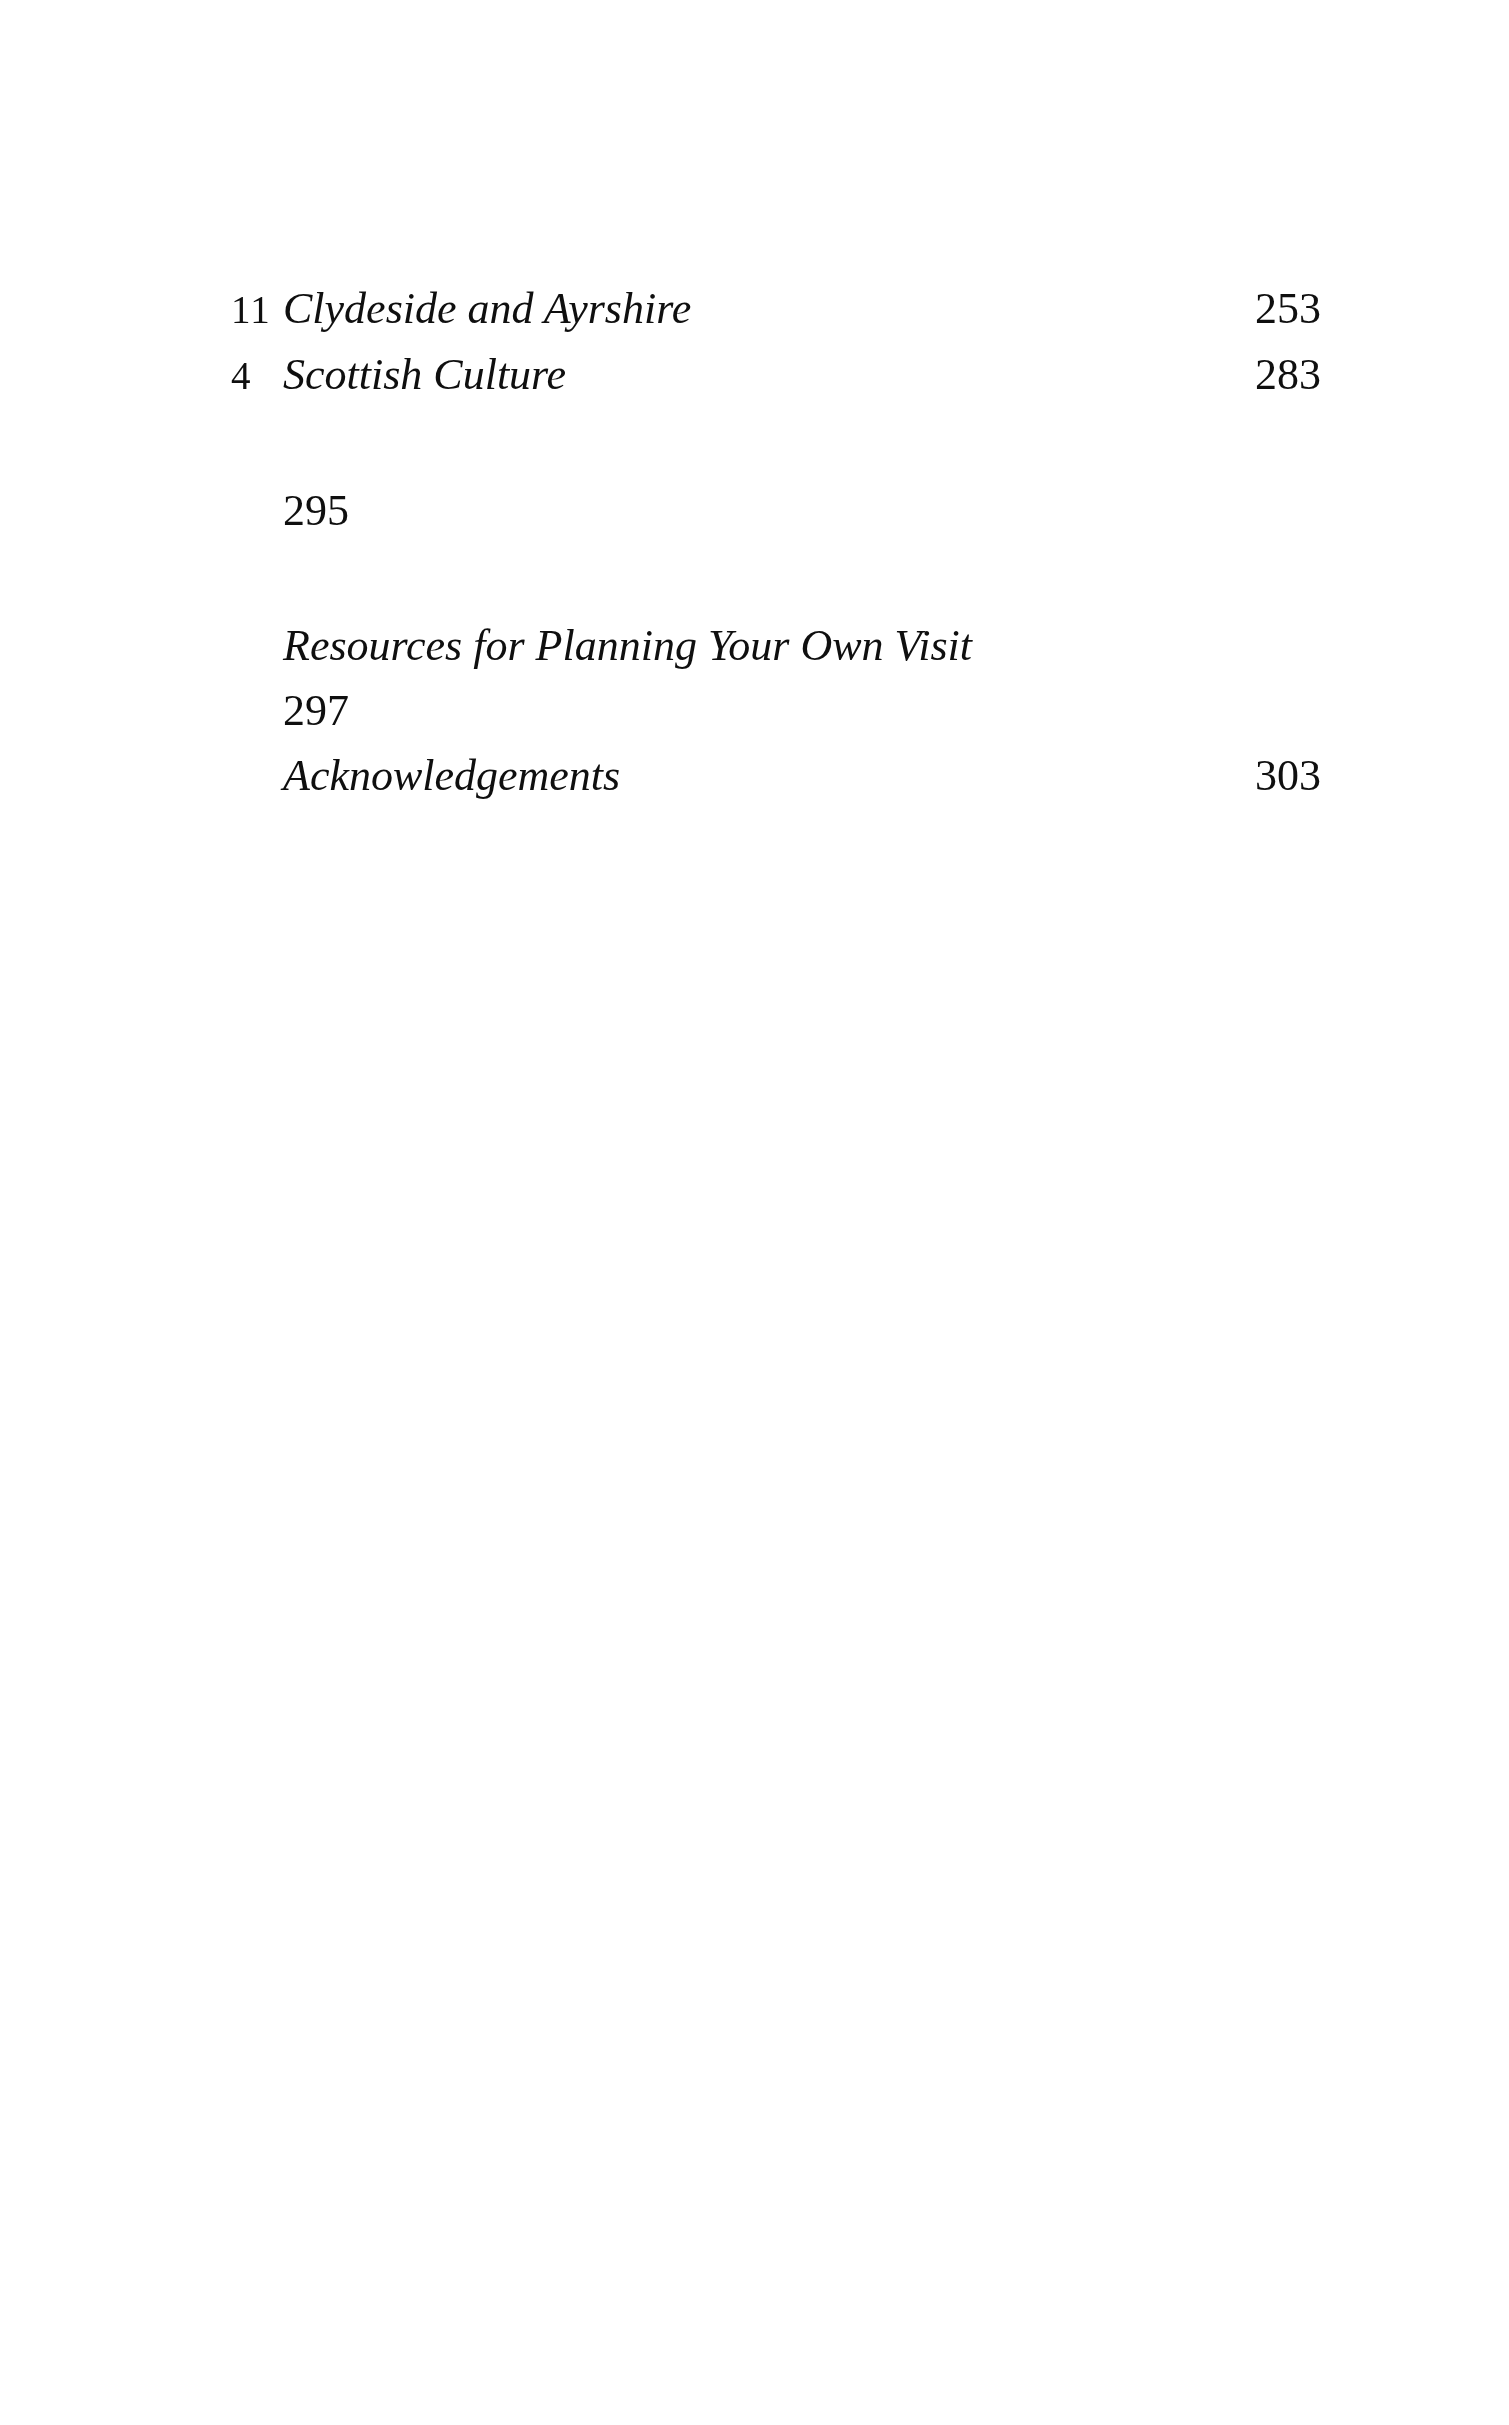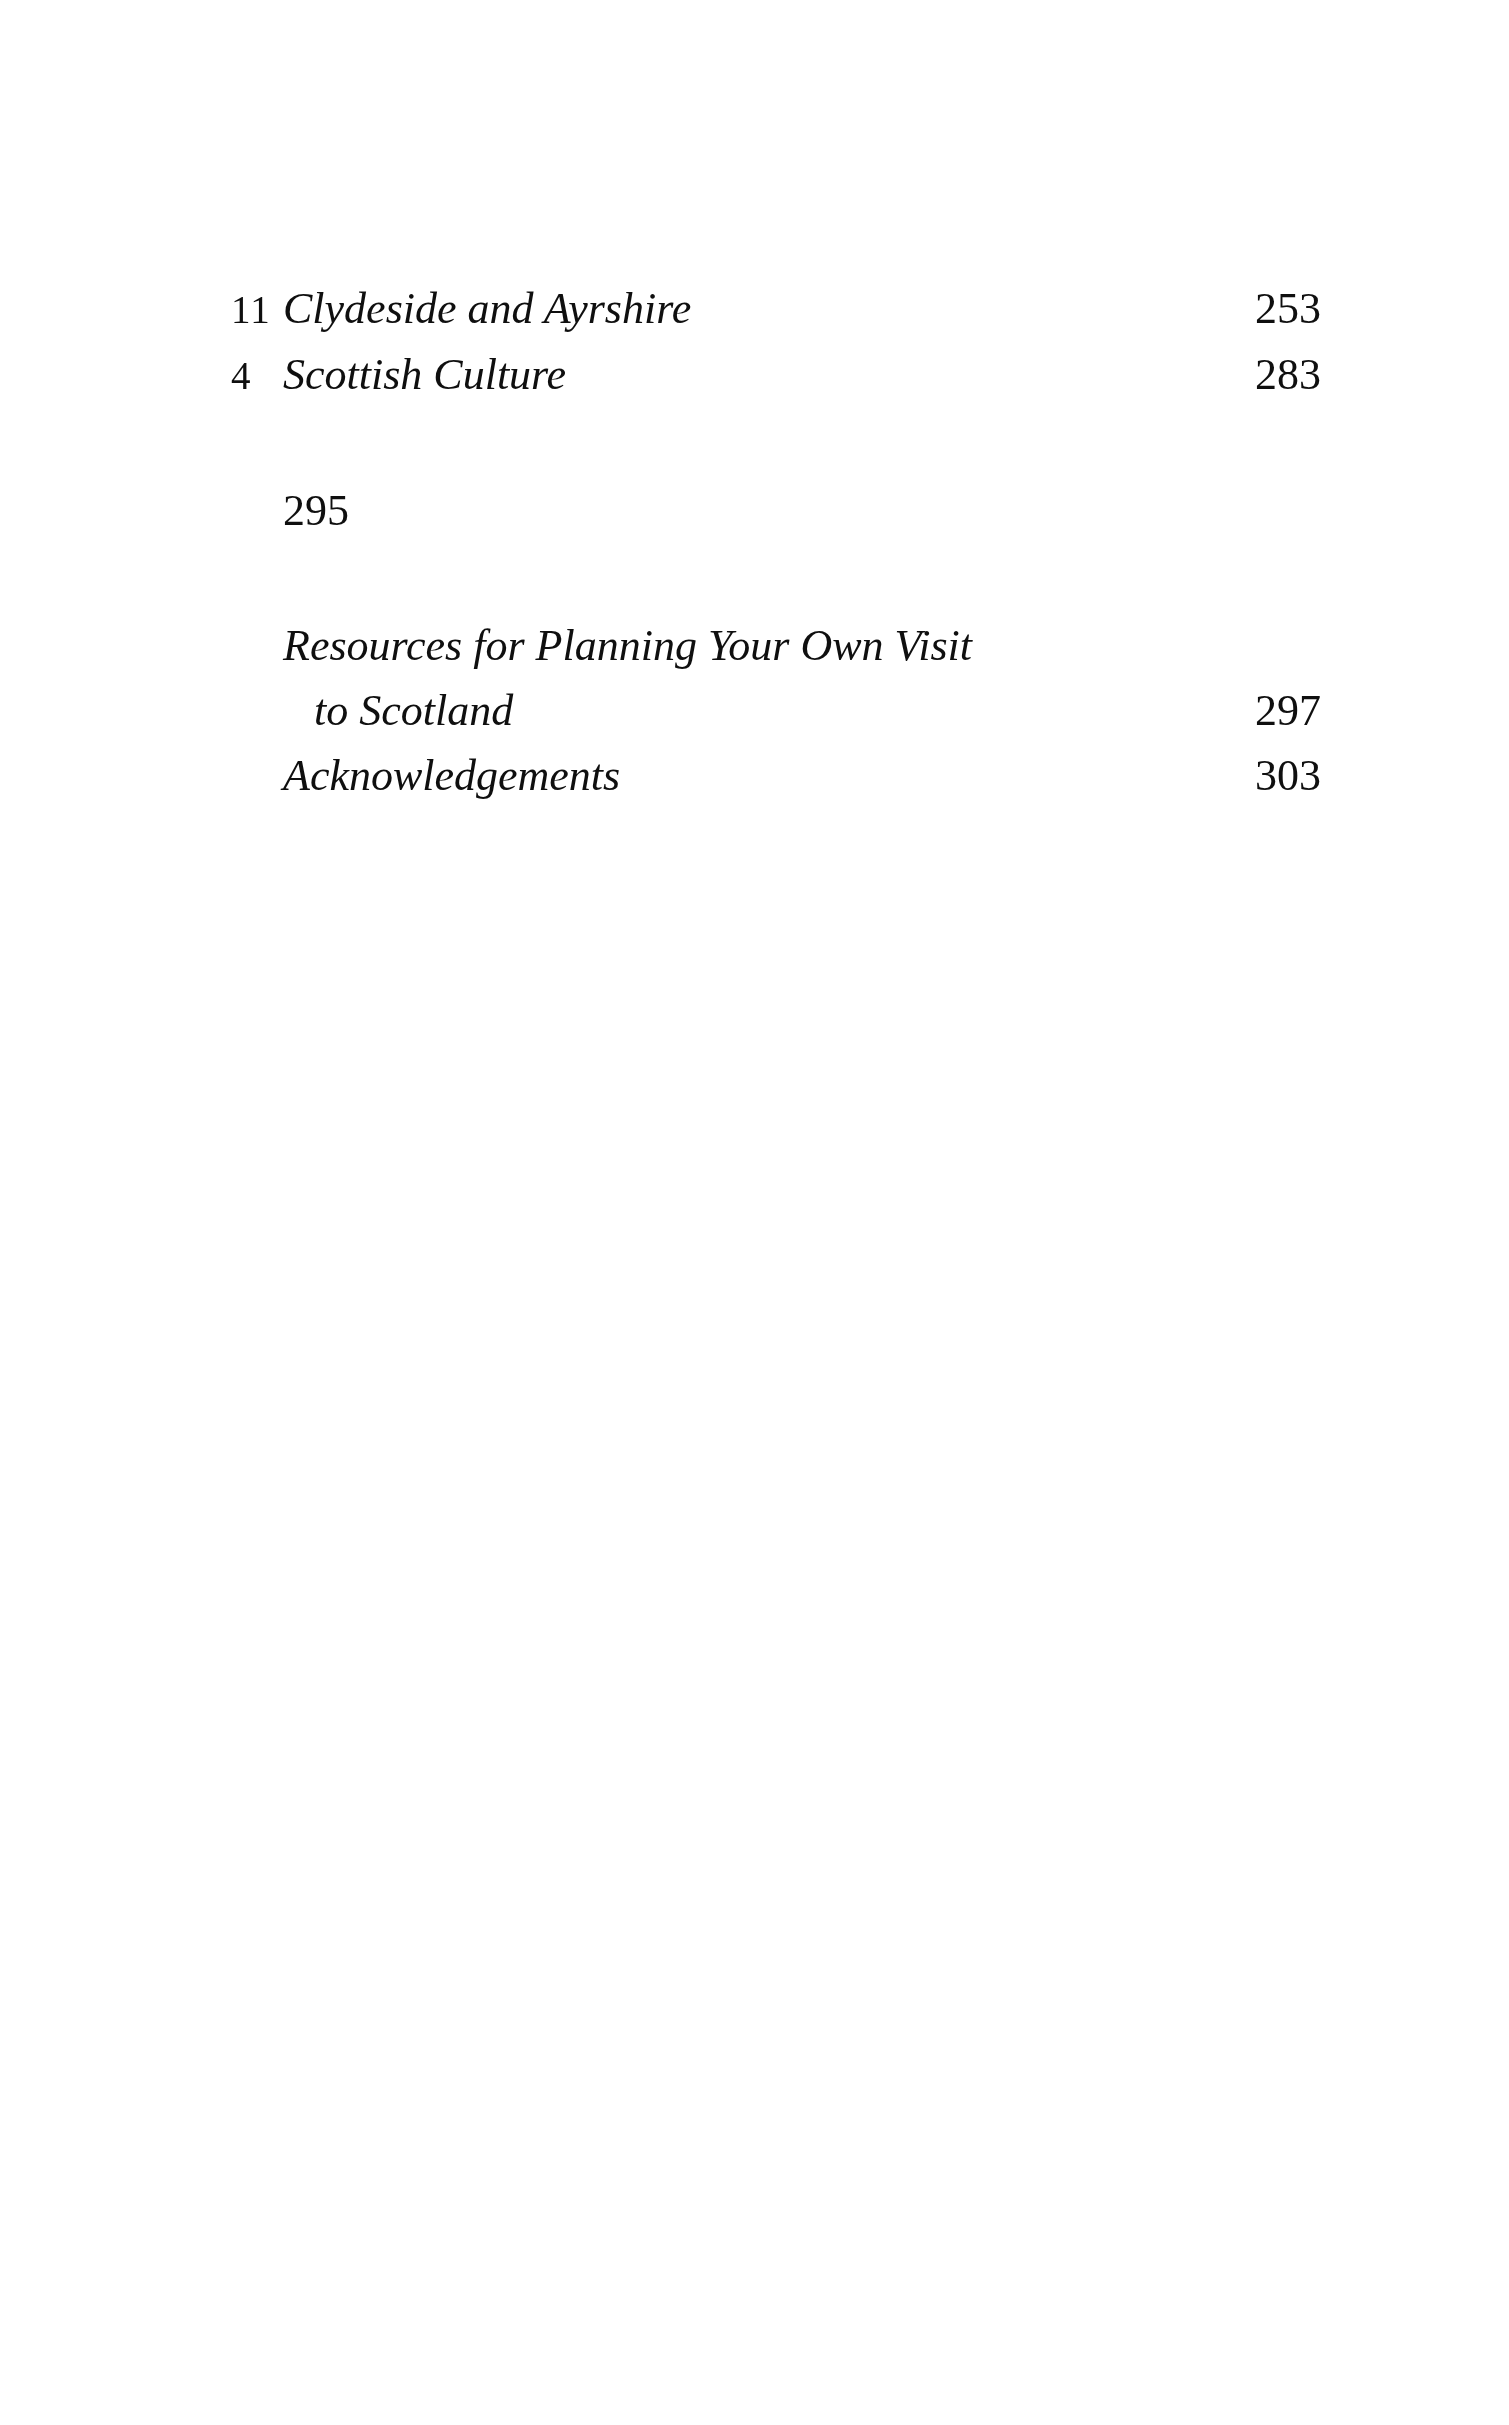--- a/index.html
+++ b/index.html
@@ -82,21 +82,20 @@
 
     <div class="group-gap"></div>
 
     <div class="row">
       <span class="num"></span>
       <span class="title">Resources for Planning Your Own Visit</span>
     </div>
 
     <div class="row">
       <span class="num"></span>
-      <span class="title indent">to Scotland</span>
       <span class="page-num">297</span>
     </div>
 
     <div class="row">
       <span class="num"></span>
       <span class="title">Acknowledgements</span>
       <span class="page-num">303</span>
     </div>
 
 

